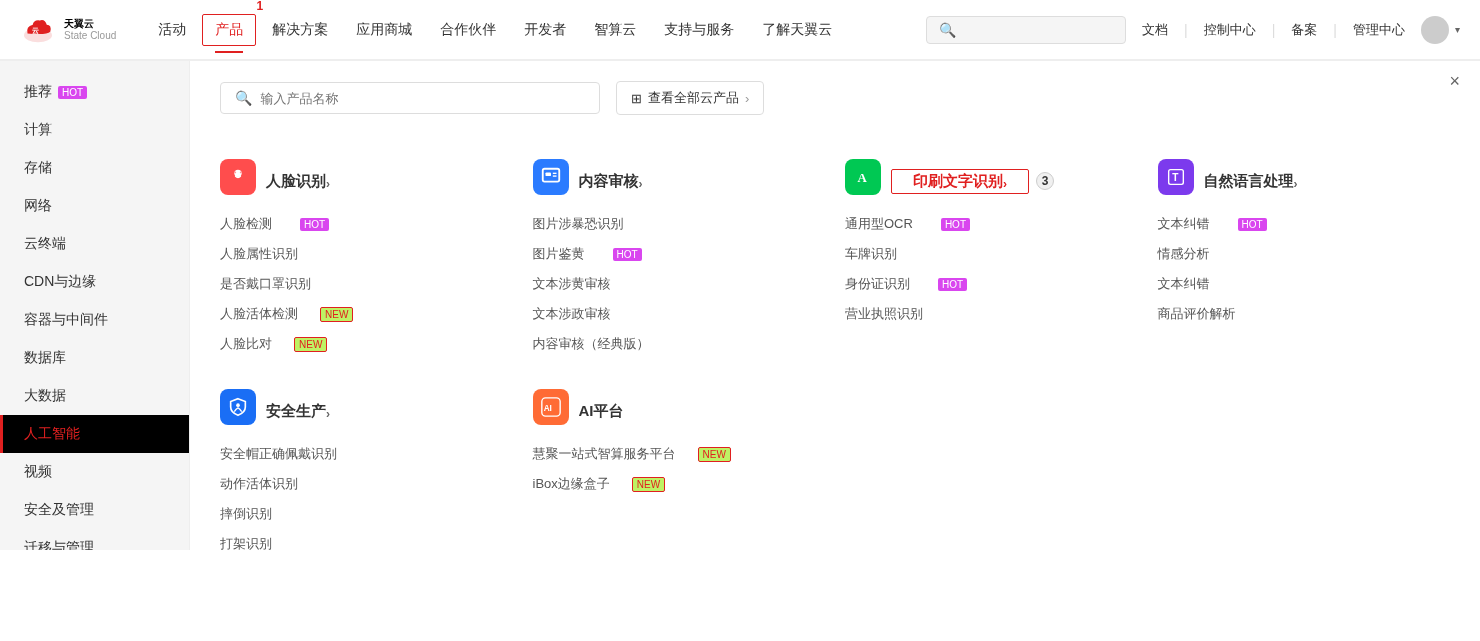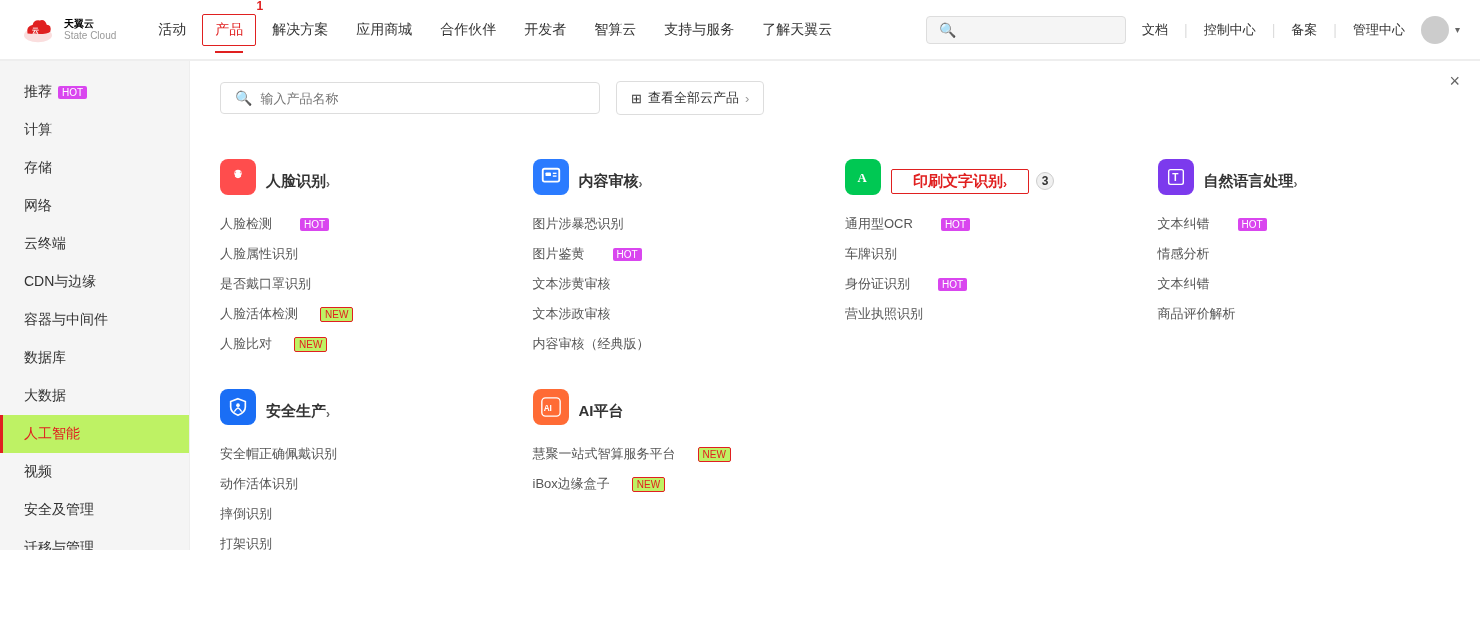--- a/index.html
+++ b/index.html
@@ -51,21 +51,21 @@
     
     .sidebar {
       width: 190px; background: #f5f5f5; padding: 12px 0;
       border-right: 1px solid #eee; flex-shrink: 0; overflow-y: auto;
     }
     .sidebar-item {
       padding: 10px 24px; cursor: pointer; color: #333; font-size: 14px;
       display: flex; align-items: center;
     }
     .sidebar-item.active {
-      background: #bef264; color: #e02020; font-weight: 500;
+      background: #000000; color: #e02020; font-weight: 500;
       border-left: 3px solid #e02020; padding-left: 21px;
     }
     .hot-badge {
       display: inline-block; background: #d946ef; color: #fff;
       font-size: 10px; padding: 1px 4px; border-radius: 2px;
       margin-left: 6px; font-weight: normal; vertical-align: middle;
     }
 
     
     .right-content {

